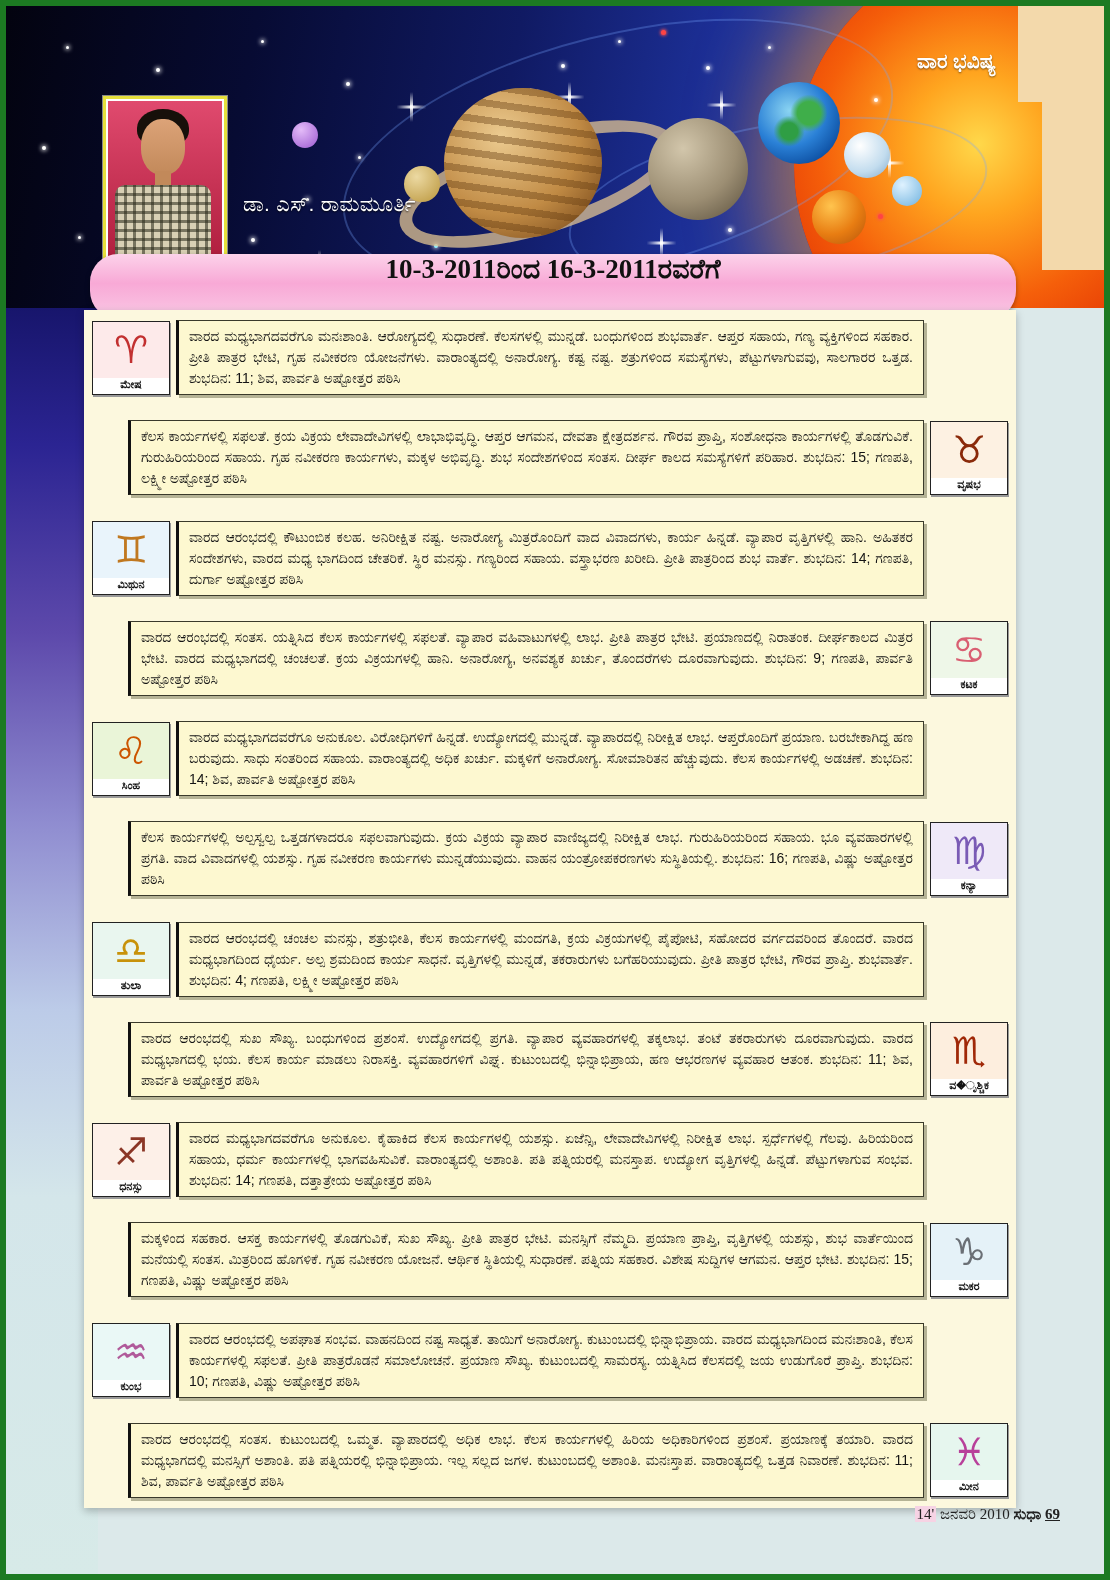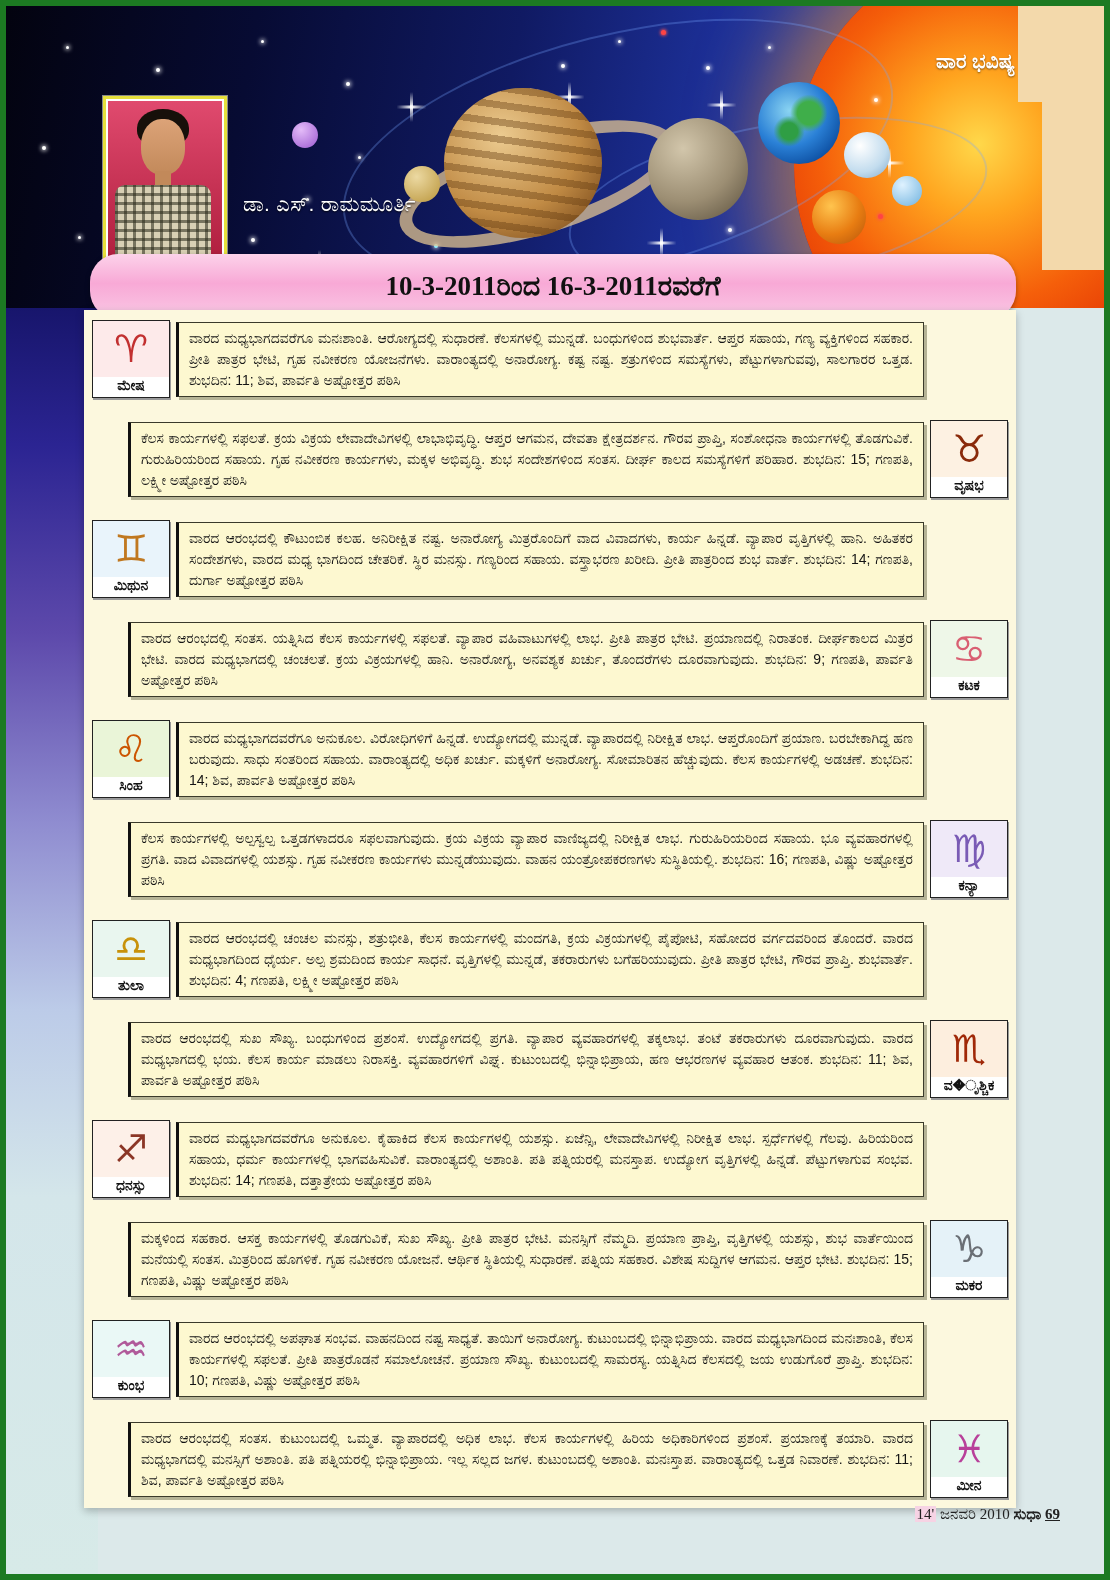--- a/index.html
+++ b/index.html
@@ -58,40 +58,40 @@
   .photo-bg{position:absolute;inset:2px;background:linear-gradient(180deg,#e04a6e,#b01e3e);overflow:hidden;}
   .hair{position:absolute;left:29px;top:8px;width:52px;height:38px;background:#17100a;border-radius:50% 50% 42% 42%;}
   .face{position:absolute;left:33px;top:18px;width:44px;height:56px;background:linear-gradient(#dca378,#c2895a);border-radius:46%;}
   .neck{position:absolute;left:47px;top:70px;width:16px;height:16px;background:#c2895a;}
   .shirt{position:absolute;left:7px;top:84px;width:96px;height:74px;border-radius:10px 10px 0 0;
     background:
       repeating-linear-gradient(0deg,rgba(40,40,24,.55) 0 3px,transparent 3px 9px),
       repeating-linear-gradient(90deg,rgba(40,40,24,.55) 0 3px,transparent 3px 9px),#d8d0b4;}
   .author{position:absolute;left:237px;top:186px;color:#fff;font-size:21px;letter-spacing:.3px;
     text-shadow:0 1px 2px rgba(0,0,0,.8);}
-  .category{position:absolute;right:89px;top:44px;color:#fff;font-size:20px;font-weight:bold;
+  .category{position:absolute;right:108px;top:44px;color:#fff;font-size:20px;font-weight:bold;
     text-shadow:0 1px 2px rgba(0,0,0,.5);}
   
   .banner{position:absolute;left:84px;top:248px;width:926px;height:65px;border-radius:28px;
     background:linear-gradient(180deg,#fcd2ea 0%,#f8a9d6 45%,#f9bade 75%,#fcd2ea 100%);
-    display:flex;align-items:center;justify-content:center;
+    display:flex;align-items:flex-start;justify-content:center;
     box-shadow:0 2px 5px rgba(0,0,0,.35);}
   .banner span{font-family:"Liberation Serif",serif;font-weight:bold;font-size:27px;color:#111;}
   
   .panel{position:absolute;left:78px;top:304px;width:932px;height:1198px;background:#fcf8de;
     box-shadow:0 3px 8px rgba(0,0,0,.25);box-sizing:border-box;padding:10px 8px;
     display:flex;flex-direction:column;justify-content:space-between;}
   .row{display:flex;align-items:center;gap:6px;}
   .row.left{margin-right:84px;}
   .row.right{margin-left:36px;}
   .icon-box{flex:0 0 76px;background:#fff;border:1px solid #222;box-shadow:1px 2px 0 #999;
     display:flex;flex-direction:column;align-items:center;}
   .icon-art{height:56px;width:100%;display:flex;align-items:center;justify-content:center;}
   .glyph{font-family:"DejaVu Sans",sans-serif;font-size:38px;line-height:1;}
-  .icon-label{font-weight:bold;font-size:14px;color:#111;padding:0 2px 3px 2px;text-align:right;}
+  .icon-label{font-weight:bold;font-size:11px;color:#111;padding:0 2px 3px 2px;text-align:right;}
   .text-box{flex:1;background:#fdf8d0;border:1px solid #3a3a2a;border-left:3px solid #111;
     box-shadow:3px 3px 0 rgba(95,95,60,.45);padding:5px 10px;box-sizing:border-box;}
   .text-box p{margin:0;font-size:14px;line-height:1.5;color:#141414;text-align:justify;}
   
   .footer{position:absolute;top:1500px;right:44px;font-family:"Liberation Serif",serif;
     font-size:15px;color:#222;}
   .footer .issue{background:#f6d3e4;padding:0 2px;}
   .footer .mag{font-weight:bold;}
   .footer .pg{font-weight:bold;text-decoration:underline;}
 </style>

